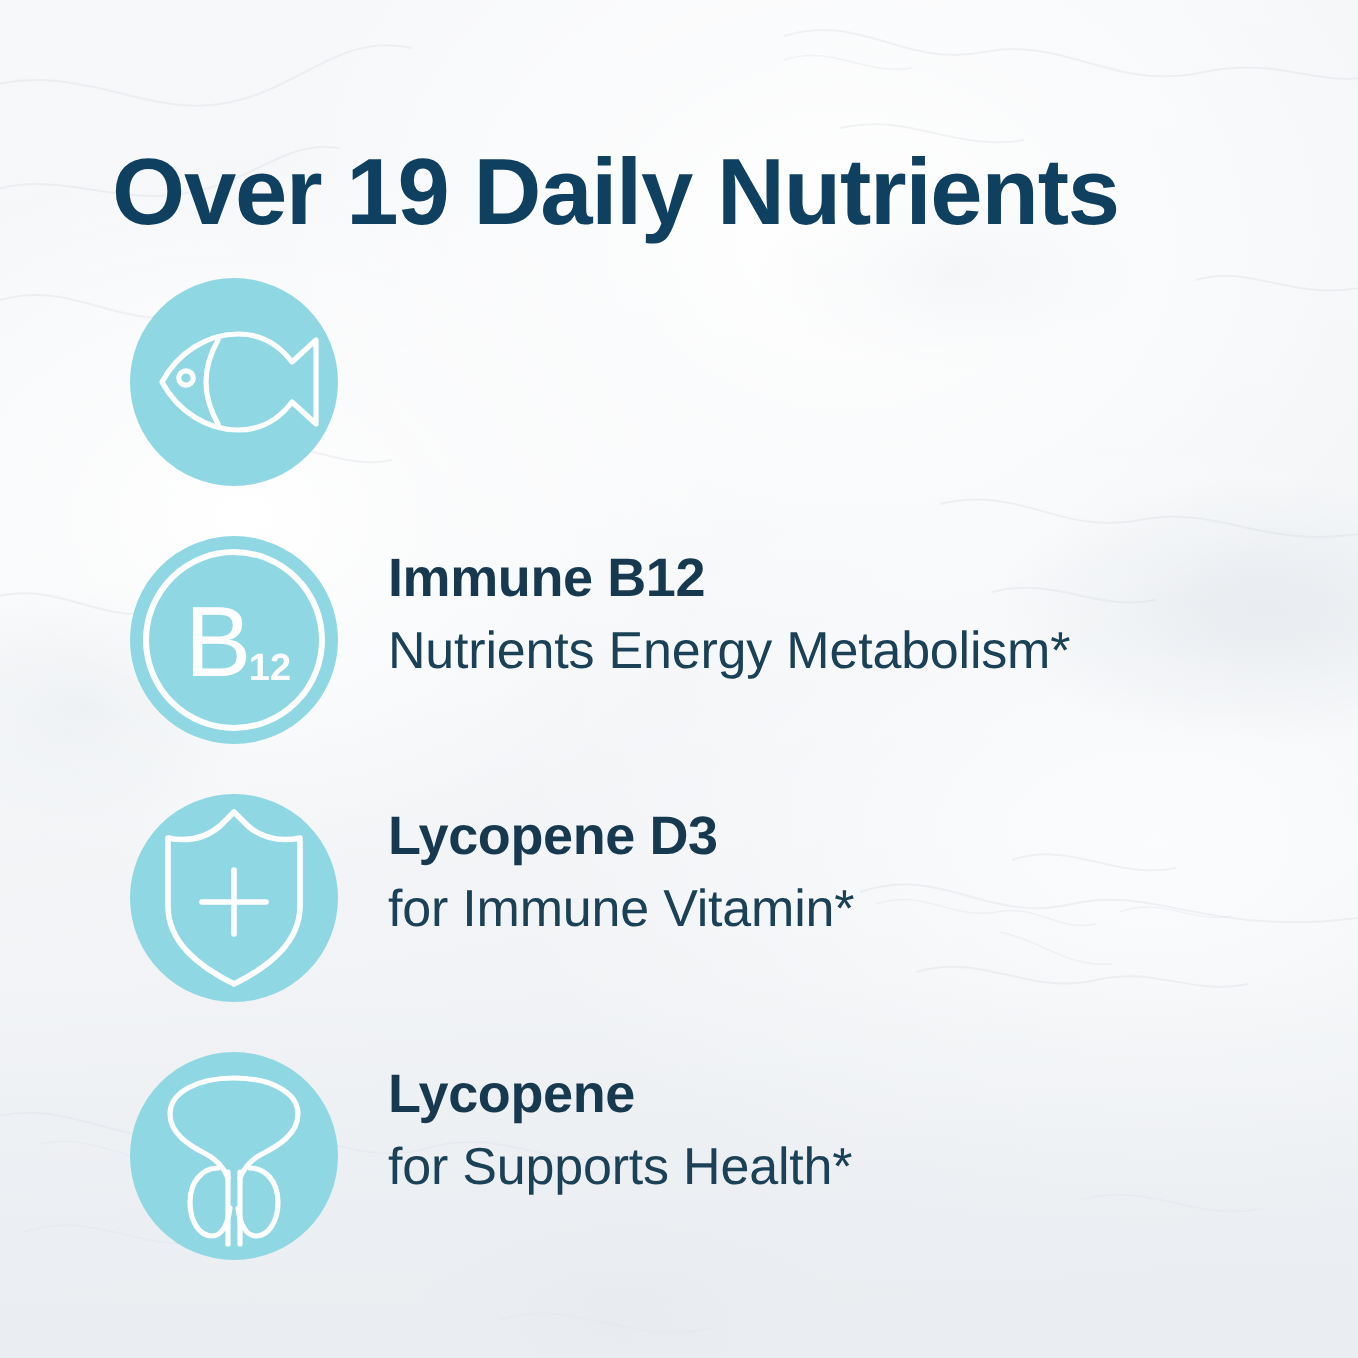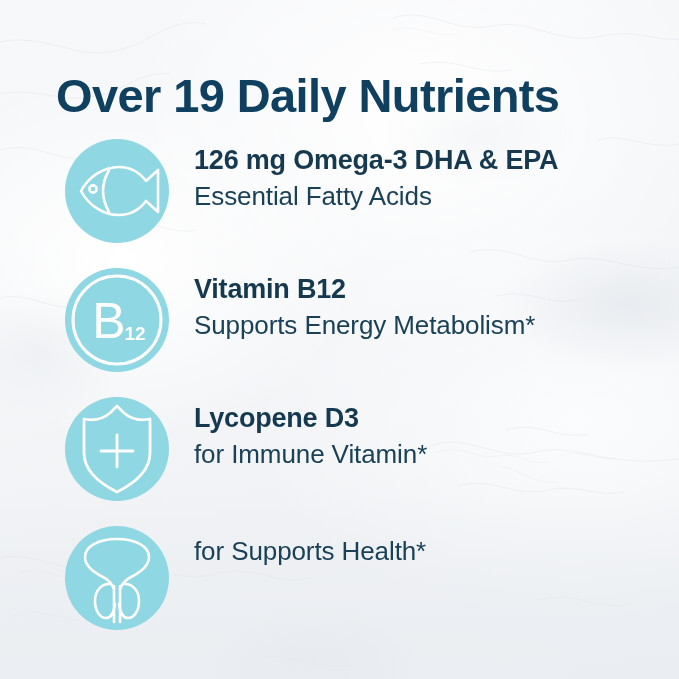--- a/index.html
+++ b/index.html
@@ -175,38 +175,34 @@
             <circle cx="52" cy="52" r="52" fill="#8fd7e2"></circle>
             <g fill="none" stroke="#ffffff" stroke-width="2.6" stroke-linecap="round" stroke-linejoin="round">
               <path d="M16,52 C24,37 39,28 54,28 C66,28 75,34 81,42
                        L93,31 L93,73 L81,62 C75,70 66,76 54,76
                        C39,76 24,67 16,52 Z"></path>
               <path d="M44,31 C39,40 38,46 38,52 C38,58 39,64 44,73"></path>
               <circle cx="28" cy="50" r="3.6"></circle>
             </g>
           </svg>
         </div>
-        <div class="row-text">
-          <div class="row-title">126 mg Omega-3 DHA &amp; EPA</div>
-          <div class="row-subtitle">Essential Fatty Acids</div>
-        </div>
       </div>
 
       <div class="nutrient-row">
         <div class="icon-badge">
           <svg viewBox="0 0 104 104" aria-hidden="true">
             <circle cx="52" cy="52" r="52" fill="#8fd7e2"></circle>
             <circle cx="52" cy="52" r="44" fill="none" stroke="#ffffff" stroke-width="3"></circle>
             <text x="44" y="70" text-anchor="middle" fill="#ffffff" font-family="Liberation Sans, sans-serif" font-size="50">B</text>
             <text x="70" y="72" text-anchor="middle" fill="#ffffff" font-family="Liberation Sans, sans-serif" font-size="19" font-weight="bold">12</text>
           </svg>
         </div>
         <div class="row-text">
-          <div class="row-title">Vitamin B12</div>
-          <div class="row-subtitle">Supports Energy Metabolism*</div>
+          <div class="row-title">Immune B12</div>
+          <div class="row-subtitle">Nutrients Energy Metabolism*</div>
         </div>
       </div>
 
       <div class="nutrient-row">
         <div class="icon-badge">
           <svg viewBox="0 0 104 104" aria-hidden="true">
             <circle cx="52" cy="52" r="52" fill="#8fd7e2"></circle>
             <g fill="none" stroke="#ffffff" stroke-width="2.8" stroke-linecap="round" stroke-linejoin="round">
               <path d="M19,22 C29,24 38,22 45,16 C48,13 50,11 52,9
                        C54,11 56,13 59,16 C66,22 75,24 85,22
@@ -235,19 +231,20 @@
               <path d="M44,58 C36,58 30,65 30,75 C30,85 35,92 41,92
                        C46,92 49,86 50,78"></path>
               <path d="M60,58 C68,58 74,65 74,75 C74,85 69,92 63,92
                        C58,92 55,86 54,78"></path>
               <path d="M49,60 L49,96"></path>
               <path d="M55,60 L55,96"></path>
             </g>
           </svg>
         </div>
         <div class="row-text">
+          <div class="row-title">Lycopene</div>
           <div class="row-subtitle">for Supports Health*</div>
         </div>
       </div>
 
     </div>
   </div>
 </div>
 
 </body></html>

